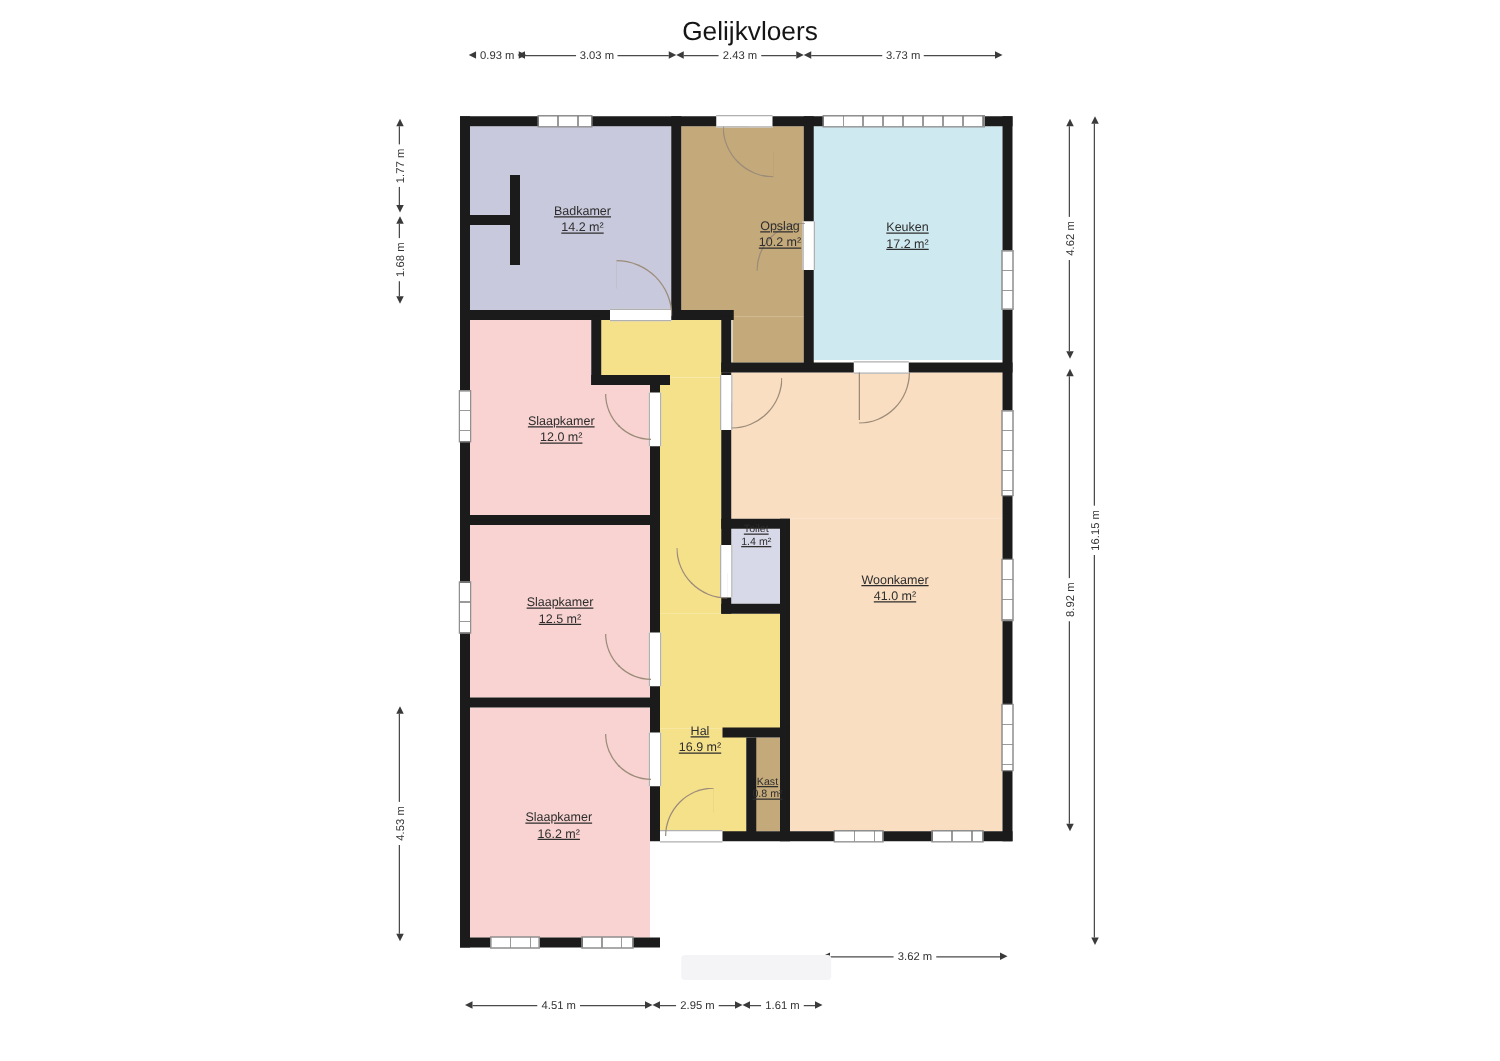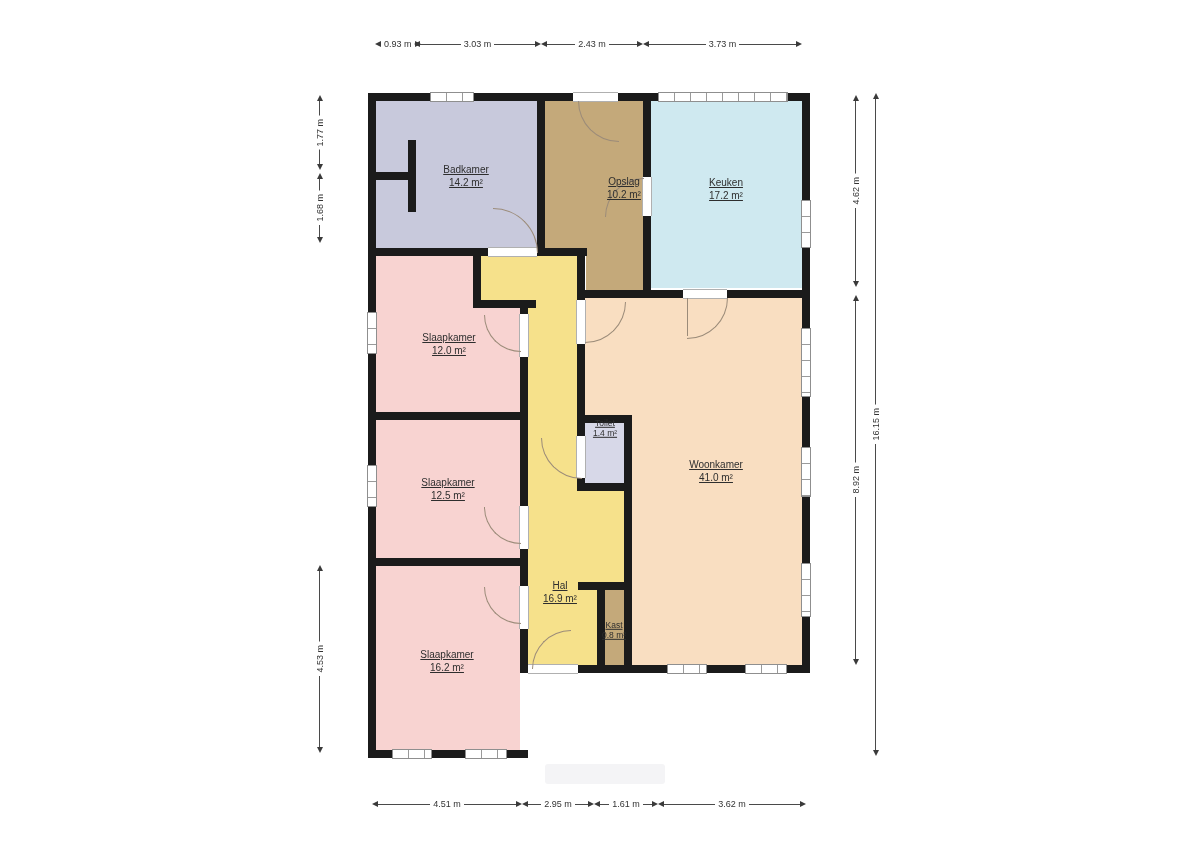--- a/index.html
+++ b/index.html
@@ -38,20 +38,21 @@
   .ah-r{border-top:3px solid transparent;border-bottom:3px solid transparent;border-left:6px solid #3a3a3a;}
   .ah-u{border-left:3px solid transparent;border-right:3px solid transparent;border-bottom:6px solid #3a3a3a;}
   .ah-d{border-left:3px solid transparent;border-right:3px solid transparent;border-top:6px solid #3a3a3a;}
   .wm{position:absolute;left:545px;top:764px;width:120px;height:20px;background:#f4f4f6;border-radius:3px;}
 </style>
 </head>
 <body>
 
 <div class="canvas">
 
+  <div class="title">Gelijkvloers</div>
 
   <div class="room" style="left: 376px; top: 101px; width: 161px; height: 147px; background: rgb(200, 201, 220);"></div>
   <div class="room" style="left: 545px; top: 101px; width: 98px; height: 152px; background: rgb(196, 169, 122);"></div>
   <div class="room" style="left: 586px; top: 253px; width: 57px; height: 37px; background: rgb(196, 169, 122);"></div>
   <div class="room" style="left: 651px; top: 101px; width: 151px; height: 187px; background: rgb(207, 233, 240);"></div>
   <div class="room" style="left: 376px; top: 256px; width: 97px; height: 52px; background: rgb(248, 211, 209);"></div>
   <div class="room" style="left: 376px; top: 302px; width: 144px; height: 110px; background: rgb(248, 211, 209);"></div>
   <div class="room" style="left: 376px; top: 420px; width: 144px; height: 138px; background: rgb(248, 211, 209);"></div>
   <div class="room" style="left: 376px; top: 566px; width: 144px; height: 184px; background: rgb(248, 211, 209);"></div>
   <div class="room" style="left: 481px; top: 256px; width: 96px; height: 46px; background: rgb(246, 225, 139);"></div>
@@ -251,21 +252,21 @@
       <span class="ln"></span>
       <i class="ah ah-r"></i>
   </div>
   <div class="dim dim-h" style="left:594px;top:799px;width:64px">
     <i class="ah ah-l"></i>
       <span class="ln"></span>
       <span class="dl">1.61 m</span>
       <span class="ln"></span>
       <i class="ah ah-r"></i>
   </div>
-  <div class="dim dim-h" style="left:658px;top:799px;width:148px">
+  <div class="dim dim-h" style="left:658px;top:760px;width:148px">
     <i class="ah ah-l"></i>
       <span class="ln"></span>
       <span class="dl">3.62 m</span>
       <span class="ln"></span>
       <i class="ah ah-r"></i>
   </div>
 
   <div class="wm"></div>
 
 </div>

